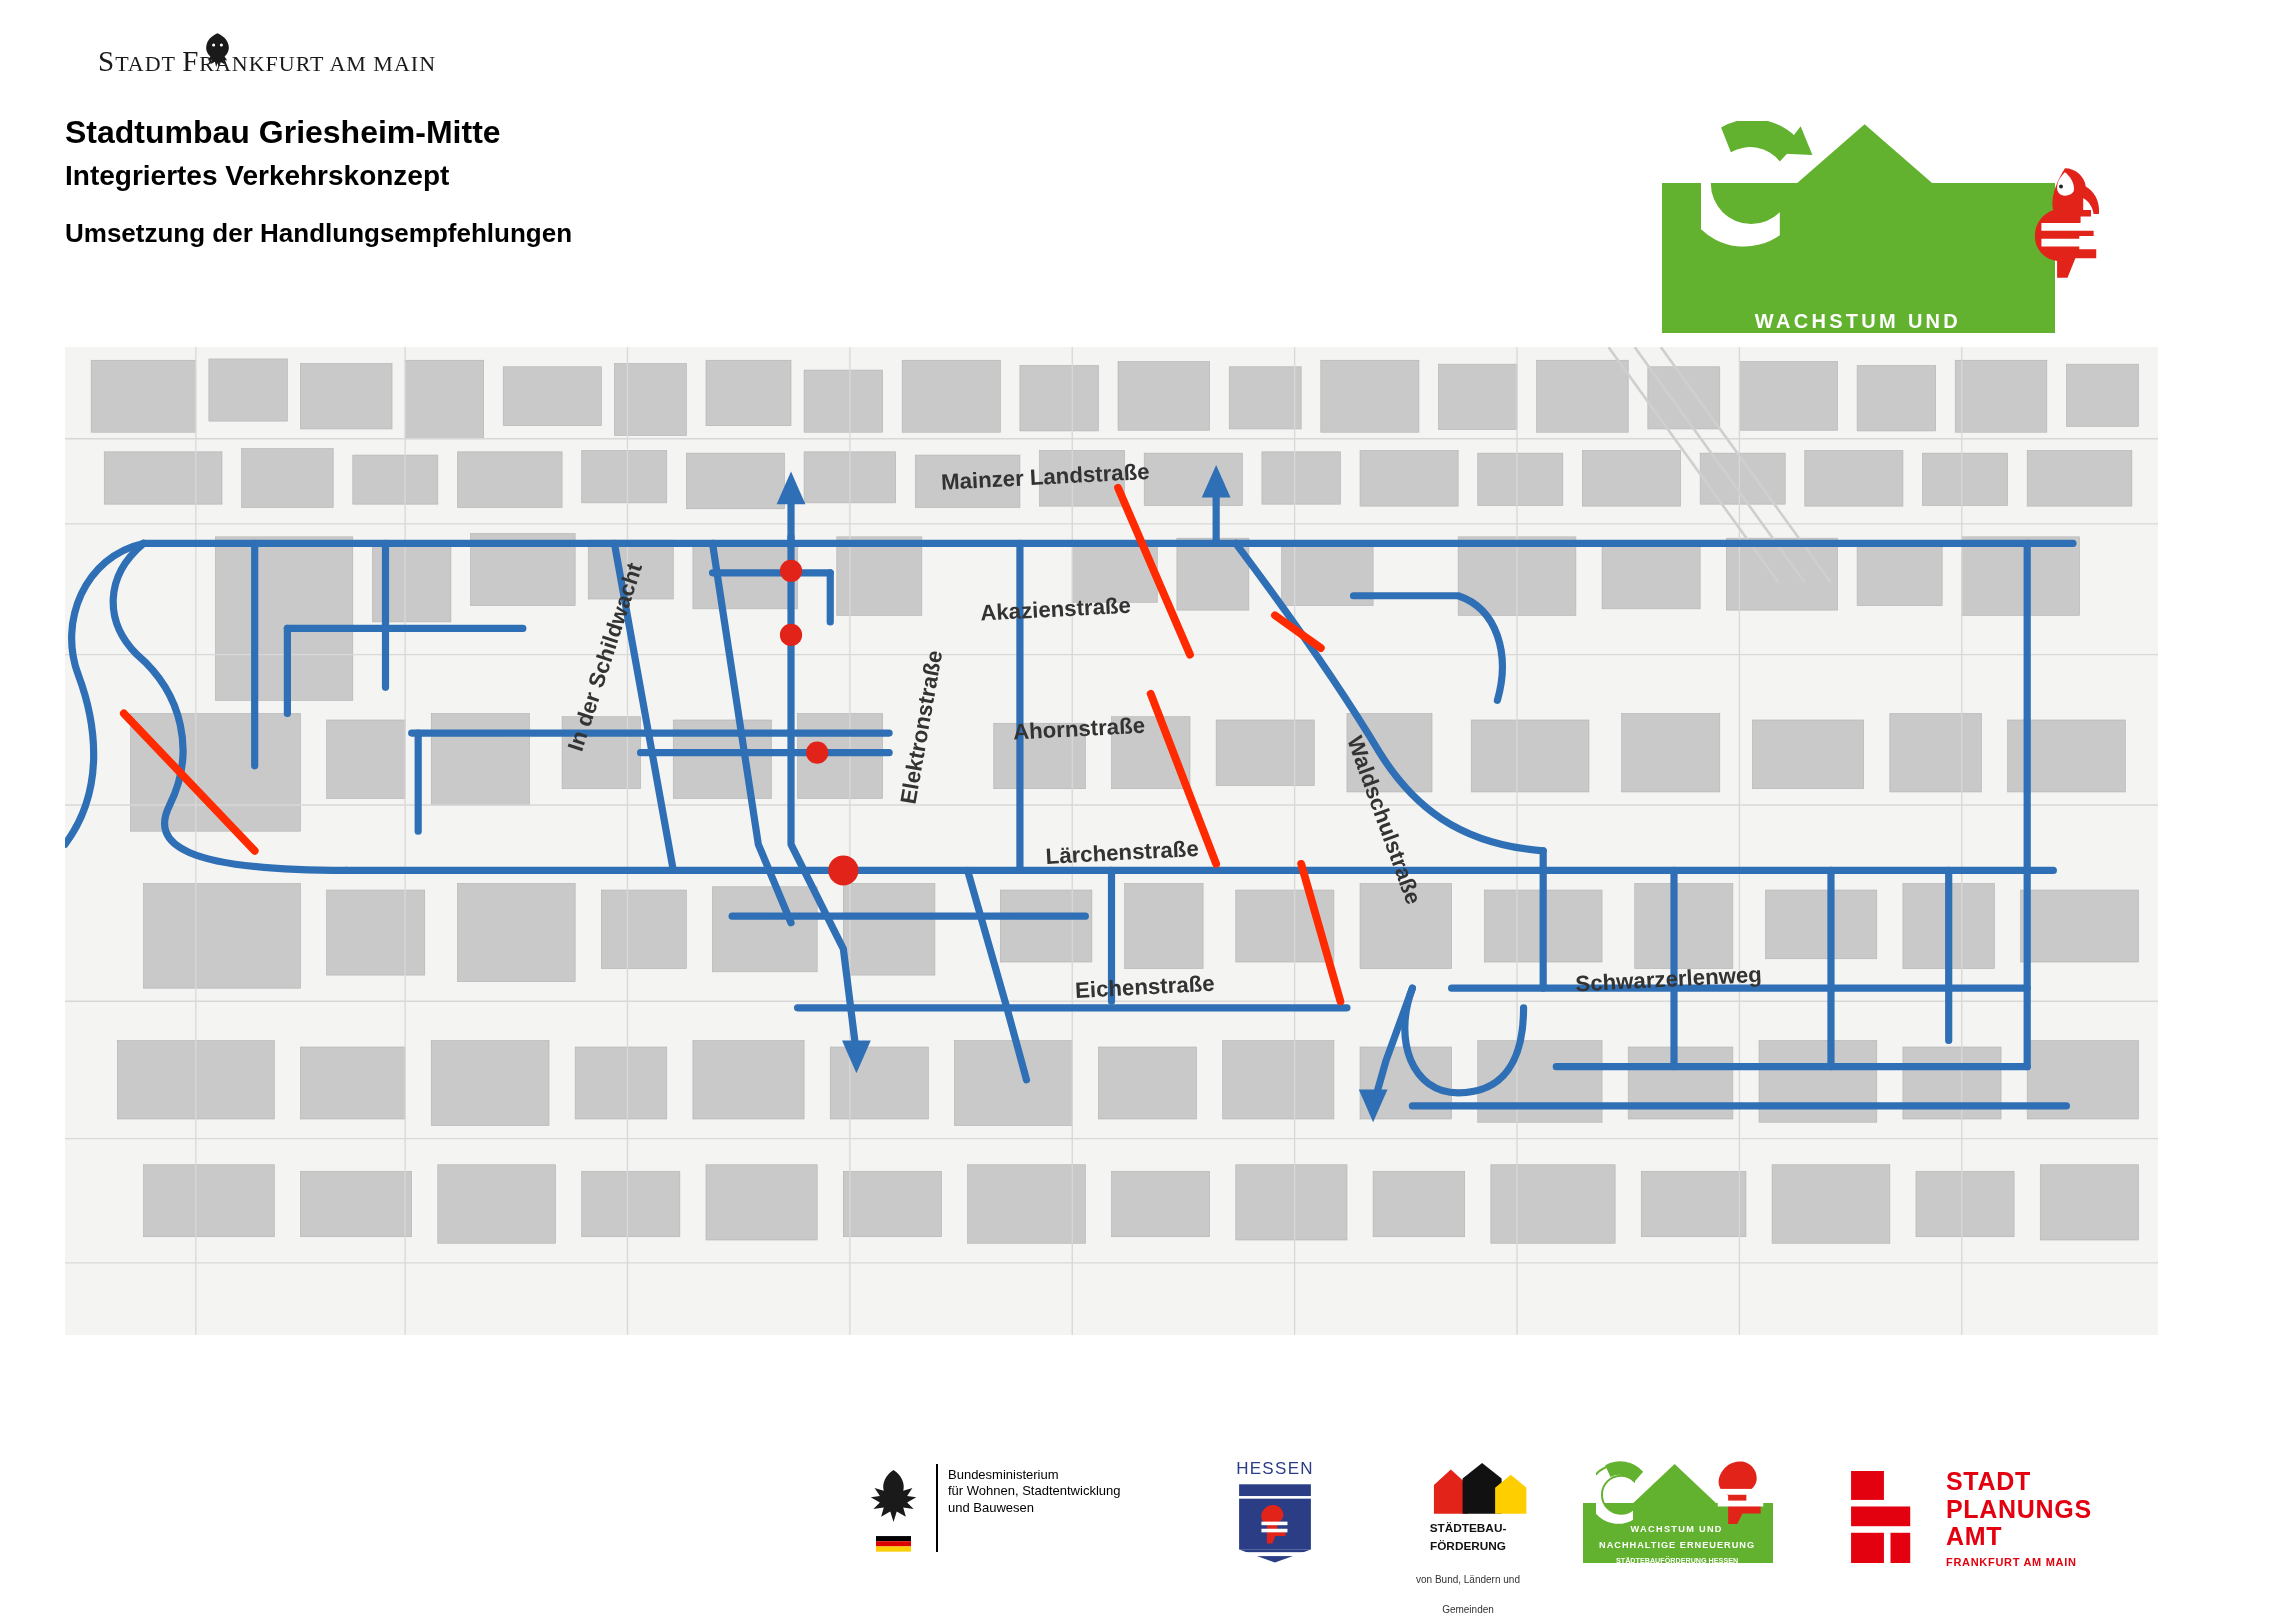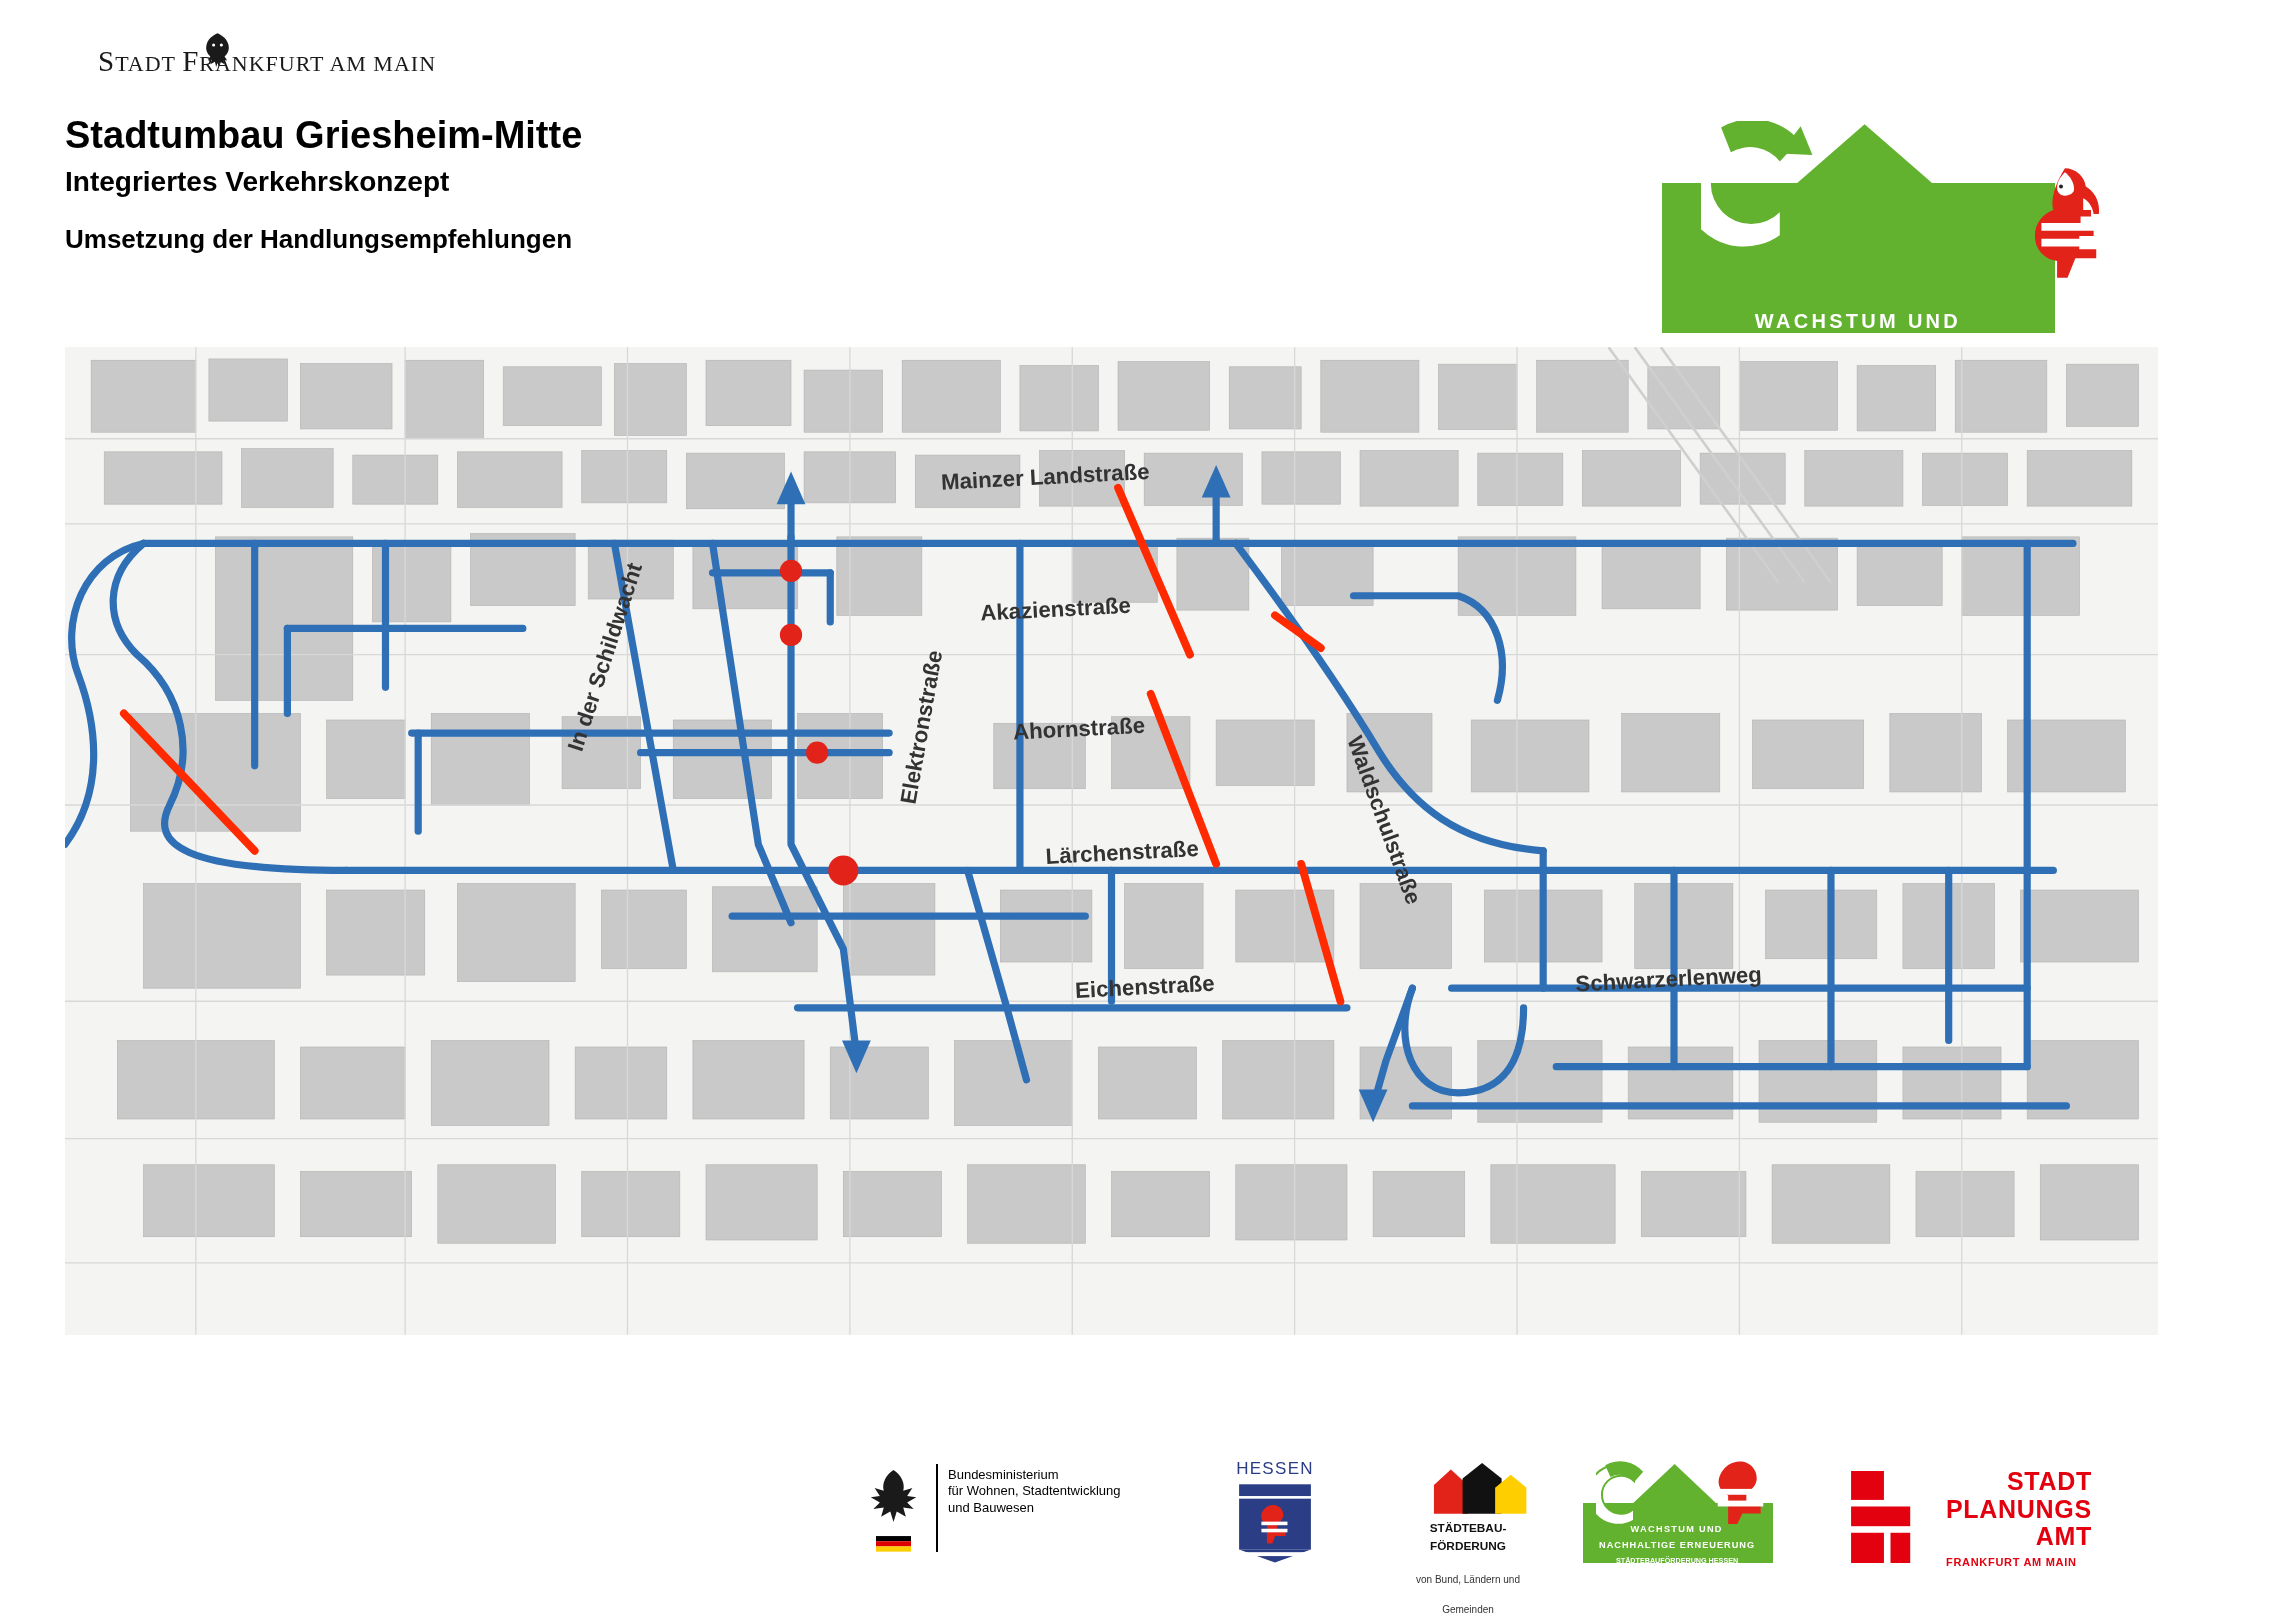--- a/index.html
+++ b/index.html
@@ -6,21 +6,21 @@
   body{width:2295px;height:1622px;position:relative;font-family:"Liberation Sans",sans-serif;overflow:hidden;}
 
   
   #city-logo{position:absolute;left:98px;top:36px;width:419px;height:46px;}
   #city-logo .eagle{position:absolute;left:99px;top:-3.9px;width:41px;height:44px;}
   #city-logo .txt{position:absolute;left:0;top:9.2px;font-family:"Liberation Serif",serif;
       font-size:22px;letter-spacing:1px;color:#1a1a1a;white-space:nowrap;}
   #city-logo .txt .big{font-size:29px;}
 
   #title-block{position:absolute;left:65px;top:114px;width:1505px;}
-  #title-block .line1{font-size:38px;font-weight:bold;color:#000;margin-bottom:9.2px;}
+  #title-block .line1{font-size:32px;font-weight:bold;color:#000;margin-bottom:9.2px;}
   #title-block .line2{font-size:28px;font-weight:bold;color:#000;margin-bottom:26px;}
   #title-block .line3{font-size:26px;font-weight:bold;color:#000;}
 
   
   #prog-logo{position:absolute;left:1662px;top:114px;width:471px;height:275px;}
   #prog-logo .greenbox{position:absolute;left:0;top:69px;width:393px;height:150px;background:#63b22f;}
   #prog-logo .arrowwrap{position:absolute;left:39px;top:6.5px;width:275px;height:137px;}
   #prog-logo .pl1{position:absolute;left:13px;top:196px;width:366px;color:#fff;font-size:20px;
       font-weight:bold;letter-spacing:3.3px;text-align:center;}
   #prog-logo .pl2{position:absolute;left:6.5px;top:236px;width:379px;color:#fff;font-size:20px;
@@ -51,21 +51,21 @@
   #f-wachs .gbox{position:absolute;left:0;top:44px;width:190px;height:60px;background:#63b22f;}
   #f-wachs .l1{position:absolute;left:5.2px;top:65px;width:177px;color:#fff;font-size:9.2px;font-weight:bold;
      letter-spacing:1.3px;text-align:center;}
   #f-wachs .l2{position:absolute;left:2.6px;top:81px;width:183px;color:#fff;font-size:9.2px;font-weight:bold;
      letter-spacing:1px;text-align:center;}
   #f-wachs .l3{position:absolute;left:2.6px;top:97px;width:183px;color:#fff;font-size:7.2px;font-weight:bold;
      text-align:center;}
   #f-spa{left:1851px;width:340px;}
   #f-spa .mark{position:absolute;left:0;top:11.8px;width:79px;height:92px;}
   #f-spa .t{position:absolute;left:95px;top:9.2px;font-size:25px;font-weight:bold;color:#e3000f;
-     line-height:27.5px;letter-spacing:0.7px;text-align:right;}
+     line-height:27.5px;letter-spacing:0.7px;}
   #f-spa .sub{position:absolute;left:95px;top:97px;font-size:11px;font-weight:bold;color:#e3000f;
      letter-spacing:0.7px;}
 </style>
 </head>
 <body>
 
 <div id="city-logo">
   <svg class="eagle" viewBox="0 0 62 68">
     <path d="M31 2 C22 6 16 12 14 20 C12 28 16 34 20 38 L16 44 L22 43 L20 50 L27 46 L29 54 L31 48 L33 54 L35 46 L42 50 L40 43 L46 44 L42 38 C46 34 50 28 48 20 C46 12 40 6 31 2 Z" fill="#1a1a1a"></path>
     <circle cx="25" cy="20" r="2.4" fill="#fff"></circle>

